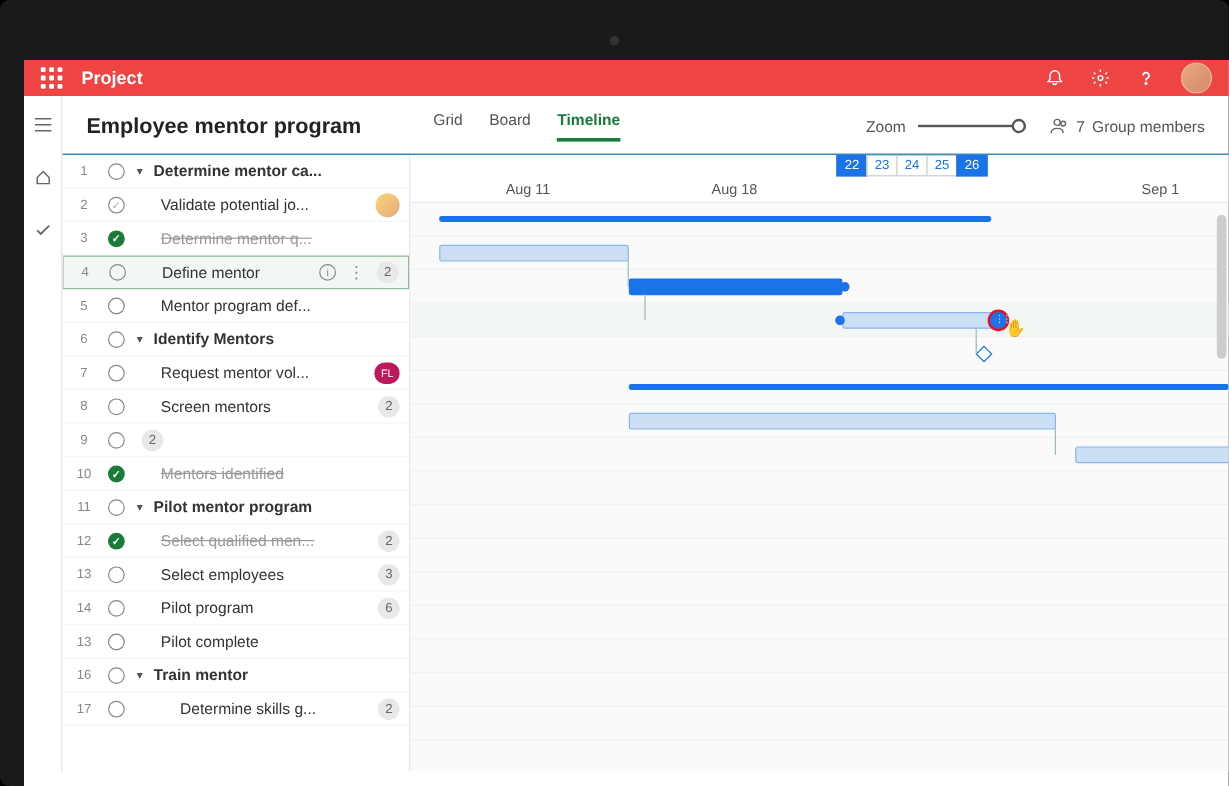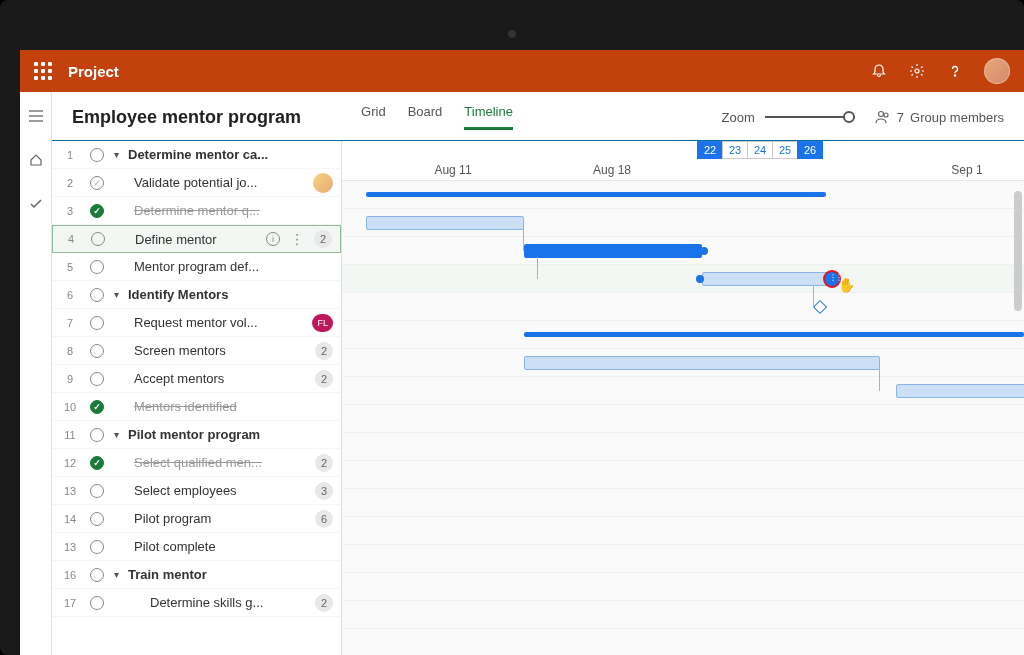--- a/index.html
+++ b/index.html
@@ -2,42 +2,42 @@
 <html><head>
 <meta charset="utf-8">
 <style>
 * { margin: 0; padding: 0; box-sizing: border-box; font-family: "Segoe UI", -apple-system, sans-serif; }
 html, body { width: 1024px; height: 655px; overflow: hidden; background: #000; }
 
 .device-frame { width: 1024px; height: 655px; background: #1a1a1a; padding: 50px 0 0 20px; border-radius: 8px; position: relative; }
 .device-notch { position: absolute; top: 30px; left: 50%; transform: translateX(-50%); width: 8px; height: 8px; background: #333; border-radius: 50%; }
 .device-screen { width: 100%; height: 100%; background: #fff; position: relative; overflow: hidden; }
 
-.app-header { height: 42px; background: #c2410c; display: flex; align-items: center; padding: 0 14px; color: #fff; }
+.app-header { height: 30px; background: #ef4444; display: flex; align-items: center; padding: 0 14px; color: #fff; }
 .app-launcher { width: 18px; height: 18px; display: grid; grid-template-columns: repeat(3, 4px); grid-template-rows: repeat(3, 4px); gap: 3px; cursor: pointer; margin-right: 16px; }
 .app-launcher span { background: #fff; border-radius: 1px; }
 .app-title { font-size: 15px; font-weight: 600; flex: 1; }
 .hdr-icons { display: flex; gap: 20px; align-items: center; }
 .hdr-icon { width: 18px; height: 18px; cursor: pointer; display: flex; align-items: center; justify-content: center; }
 .avatar { width: 26px; height: 26px; border-radius: 50%; background: linear-gradient(135deg,#e8a87c,#d4896b); border: 1px solid rgba(255,255,255,.3); cursor: pointer; }
 
 .app-body { display: flex; height: calc(100% - 42px); }
 
 .left-rail { width: 32px; border-right: 1px solid #e1e1e1; display: flex; flex-direction: column; align-items: center; padding-top: 10px; gap: 16px; }
 .rail-icon { width: 32px; height: 28px; display: flex; align-items: center; justify-content: center; cursor: pointer; color: #666; }
 
 .main { flex: 1; display: flex; flex-direction: column; overflow: hidden; }
 
 .project-hdr { display: flex; align-items: center; padding: 12px 20px 10px 20px; border-bottom: 1px solid #0369a1; }
 .proj-titles { flex: 0 0 auto; margin-right: 60px; }
 .proj-title { font-size: 18px; font-weight: 700; color: #222; }
 .proj-sub { font-size: 11px; color: #888; margin-top: 2px; }
 .view-tabs { display: flex; gap: 22px; }
 .view-tab { font-size: 13px; color: #555; padding-bottom: 8px; cursor: pointer; }
-.view-tab.active { color: #1a7a3a; border-bottom: 3px solid #1a7a3a; font-weight: 400; }
+.view-tab.active { color: #1a7a3a; border-bottom: 3px solid #1a7a3a; font-weight: 700; }
 .hdr-right { margin-left: auto; display: flex; align-items: center; gap: 20px; }
 .zoom-box { display: flex; align-items: center; gap: 10px; font-size: 13px; color: #555; }
 .zoom-slider { width: 90px; height: 2px; background: #555; position: relative; }
 .zoom-knob { position: absolute; right: 0; top: -5px; width: 12px; height: 12px; border-radius: 50%; background: #fff; border: 2px solid #555; }
 .group-members { display: flex; align-items: center; gap: 6px; font-size: 13px; color: #555; cursor: pointer; }
 
 .content { display: flex; flex: 1; overflow: hidden; position: relative; }
 
 .task-list { width: 290px; border-right: 1px solid #e1e1e1; overflow-y: auto; font-size: 13px; }
 .task-row { height: 28px; display: flex; align-items: center; padding: 0 8px; border-bottom: 1px solid #f5f5f5; position: relative; }
@@ -221,21 +221,20 @@
               </div>
               <div class="task-row">
                 <div class="task-num">8</div>
                 <div class="task-check"></div>
                 <div class="task-name indent1">Screen mentors</div>
                 <div class="task-badge">2</div>
               </div>
               <div class="task-row">
                 <div class="task-num">9</div>
                 <div class="task-check"></div>
-                <div class="task-name indent1">Accept mentors</div>
                 <div class="task-badge">2</div>
               </div>
               <div class="task-row">
                 <div class="task-num">10</div>
                 <div class="task-check done"></div>
                 <div class="task-name strike indent1">Mentors identified</div>
               </div>
               <div class="task-row">
                 <div class="task-num">11</div>
                 <div class="task-check"></div>
@@ -273,21 +272,21 @@
               </div>
               <div class="task-row">
                 <div class="task-num">17</div>
                 <div class="task-check"></div>
                 <div class="task-name indent2">Determine skills g...</div>
                 <div class="task-badge">2</div>
               </div>
             </div>
           <div class="gantt">
             <div class="gantt-hdr" id="gantt-hdr">
-                <div class="date-label" style="left: 111px;">Aug 11</div>
+                <div class="date-label" style="left: 98px;">Aug 11</div>
                 <div class="date-label" style="left: 270px;">Aug 18</div>
                 <div class="date-label" style="left: 625px;">Sep 1</div>
                 <div class="date-picker">
                   <div class="dp-cell hl">22</div>
                   <div class="dp-cell">23</div>
                   <div class="dp-cell">24</div>
                   <div class="dp-cell">25</div>
                   <div class="dp-cell hl">26</div>
                 </div>
               </div>

